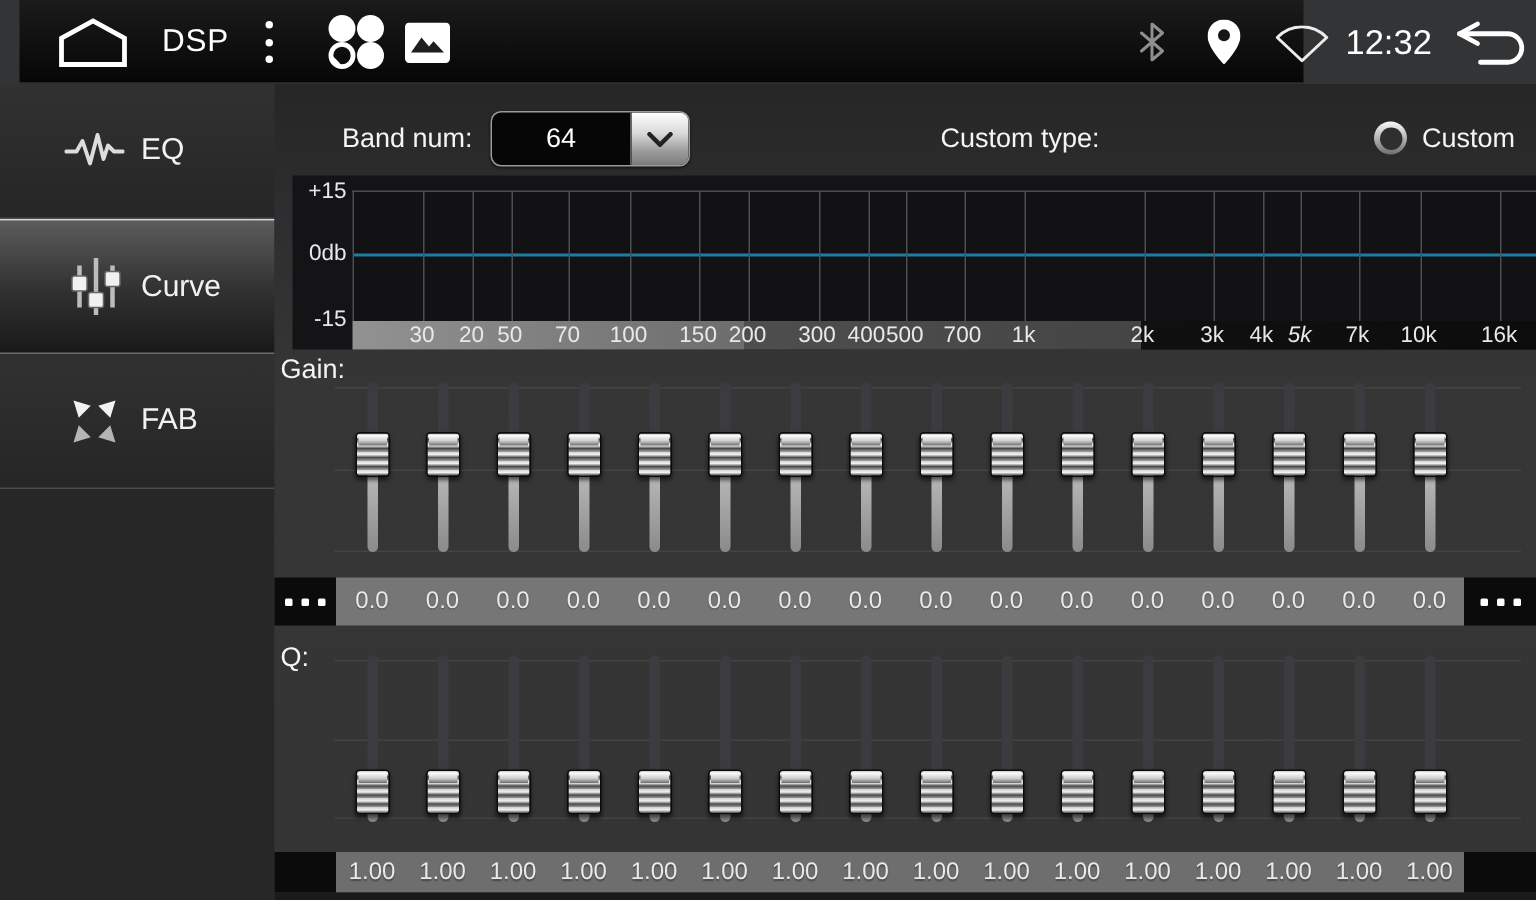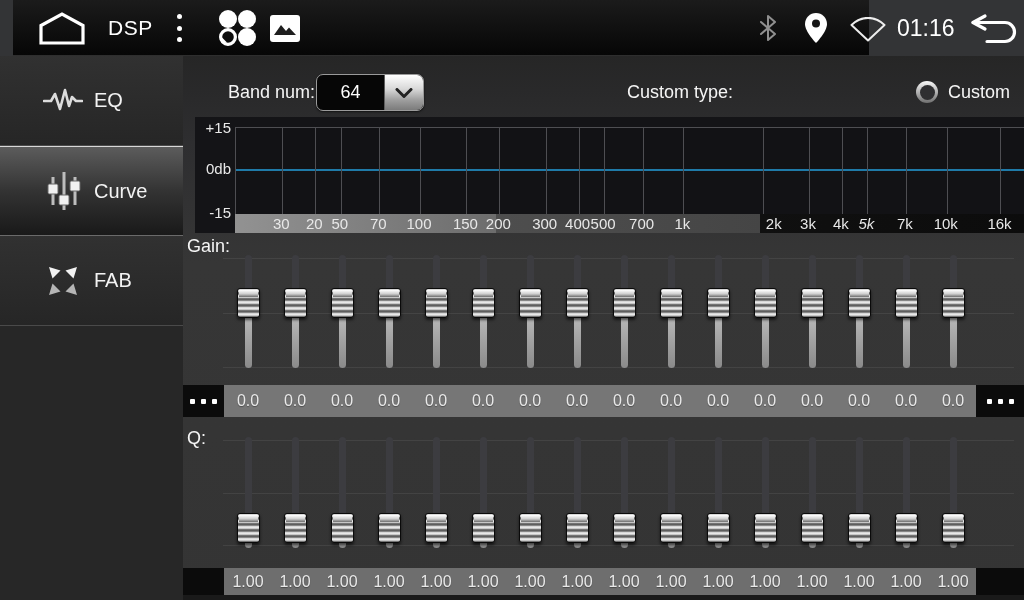--- a/index.html
+++ b/index.html
@@ -105,21 +105,21 @@
   <svg class="abs" style="left:746px;top:15px" width="18" height="26" viewBox="0 0 18 26">
     <path d="M2 7 L16 19 L9 25 L9 1 L16 7 L2 19" fill="none" stroke="#8f8f8f" stroke-width="2" stroke-linejoin="round" stroke-linecap="round"></path>
   </svg>
   <svg class="abs" style="left:792px;top:13px" width="22" height="30" viewBox="0 0 22 30">
     <path d="M11 0 C5 0 0 4.9 0 11 C0 19 11 30 11 30 C11 30 22 19 22 11 C22 4.9 17 0 11 0 Z" fill="#fff"></path>
     <circle cx="11" cy="10.5" r="4" fill="#161616"></circle>
   </svg>
   <svg class="abs" style="left:836px;top:17px" width="38" height="25" viewBox="0 0 38 25">
     <path d="M2.5 8 C12 -1.5 26 -1.5 35.5 8 L19 23.5 Z" fill="none" stroke="#ededed" stroke-width="2" stroke-linejoin="round"></path>
   </svg>
-  <span class="tb-time">01:16</span>
+  <span class="tb-time">12:32</span>
   <svg class="abs" style="left:952px;top:13px" width="58" height="31" viewBox="0 0 58 31">
     <path d="M20 3 L8 9.5 L20 16" fill="none" stroke="#fff" stroke-width="3.2" stroke-linejoin="round" stroke-linecap="round"></path>
     <path d="M8 9.5 H40 a9.5 9.5 0 0 1 0 19 H22" fill="none" stroke="#fff" stroke-width="3.2" stroke-linecap="round"></path>
   </svg>
 </div>
 
 <div class="sidebar">
   <div class="side-item">
     <span class="ic">
       <svg width="40" height="28" viewBox="0 0 40 28">
@@ -150,21 +150,21 @@
         <polygon points="33,33 29.5,21.5 21.5,29.5" fill="#b5b5b5"></polygon>
       </svg>
       </span>
     <span class="lb">FAB</span>
   </div>
 </div>
 
 <div class="main">
 
   <span class="ctl-label" style="left:45px;top:26px">Band num:</span>
-  <div class="dd" style="left:133px;top:18px;width:108px">
+  <div class="dd" style="left:144px;top:18px;width:133px">
     <span class="dd-value">64</span>
     <span class="dd-btn">
       <svg width="18" height="10" viewBox="0 0 18 10">
           <path d="M2 1.5 L9 8.5 L16 1.5" fill="none" stroke="#222" stroke-width="3" stroke-linecap="round" stroke-linejoin="round"></path>
         </svg>
     </span>
   </div>
 
   <span class="ctl-label" style="left:444px;top:26px">Custom type:</span>
 
@@ -205,21 +205,21 @@
         <div class="freq-label" style="left: 84.7909px;">50</div>
         <div class="freq-label" style="left: 123.271px;">70</div>
         <div class="freq-label" style="left: 164.062px;">100</div>
         <div class="freq-label" style="left: 210.433px;">150</div>
         <div class="freq-label" style="left: 243.333px;">200</div>
         <div class="freq-label" style="left: 289.704px;">300</div>
         <div class="freq-label" style="left: 322.605px;">400</div>
         <div class="freq-label" style="left: 348.124px;">500</div>
         <div class="freq-label" style="left: 386.605px;">700</div>
         <div class="freq-label" style="left: 427.395px;">1k</div>
-        <div class="freq-label" style="left: 506.667px; text-align: right;">2k</div>
+        <div class="freq-label" style="left: 506.667px;">2k</div>
         <div class="freq-label" style="left: 553.037px;">3k</div>
         <div class="freq-label" style="left: 585.938px;">4k</div>
         <div class="freq-label" style="left: 611.458px; font-style: italic;">5k</div>
         <div class="freq-label" style="left: 649.938px;">7k</div>
         <div class="freq-label" style="left: 690.729px;">10k</div>
         <div class="freq-label" style="left: 744.48px;">16k</div>
       </div>
   </div>
 
   <span class="sec-label" style="top:180px">Gain:</span>

